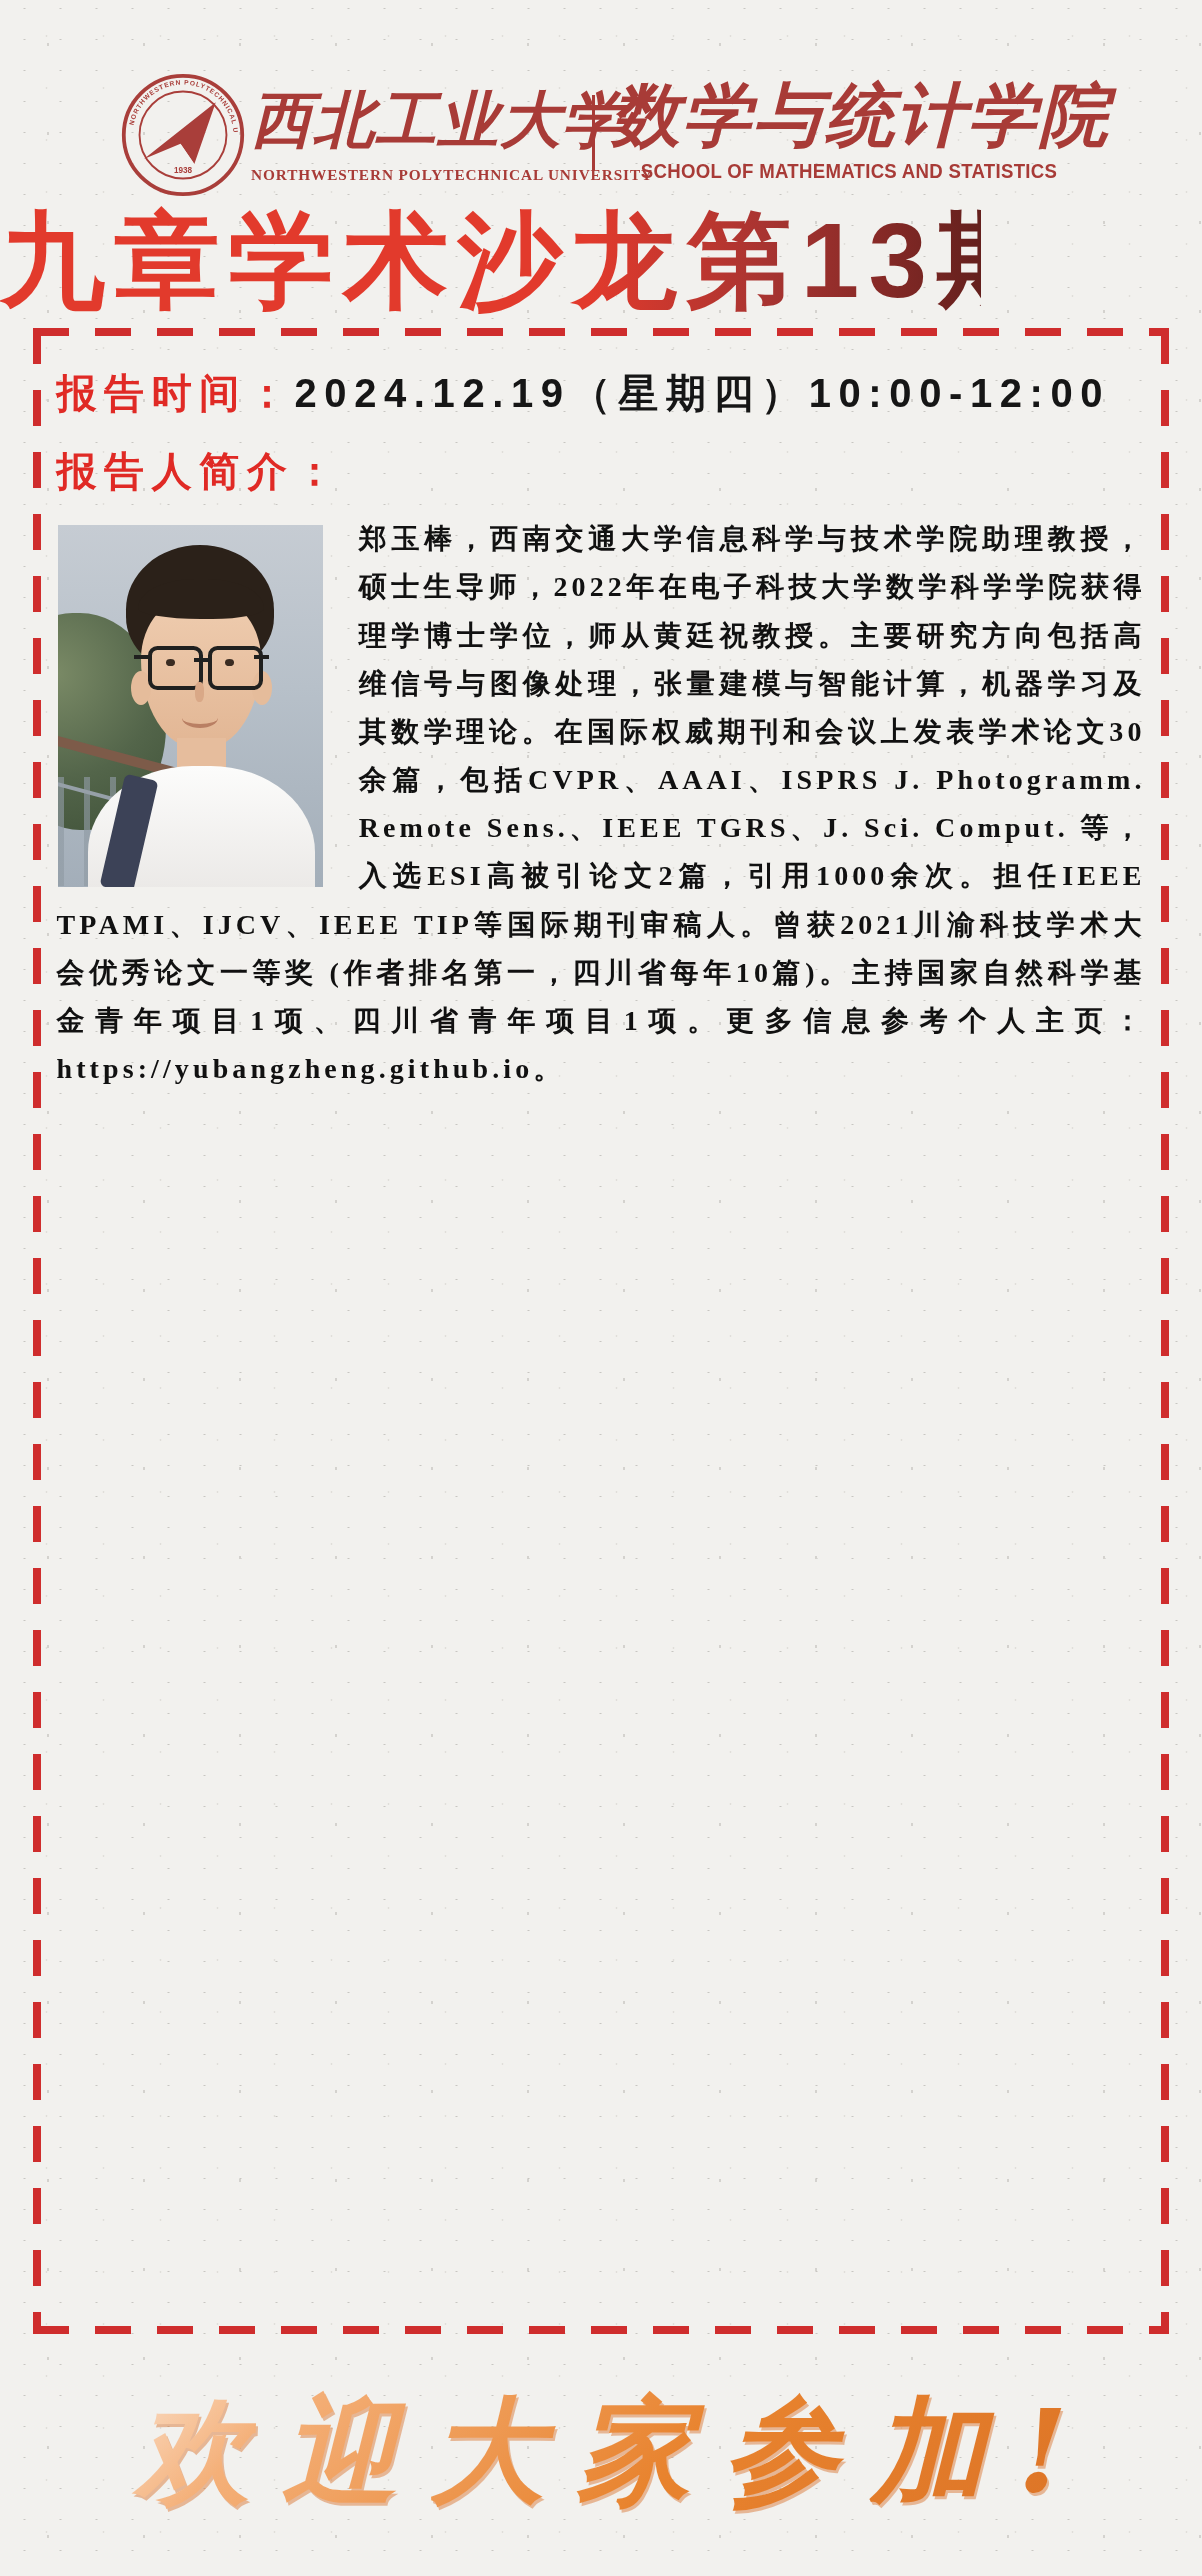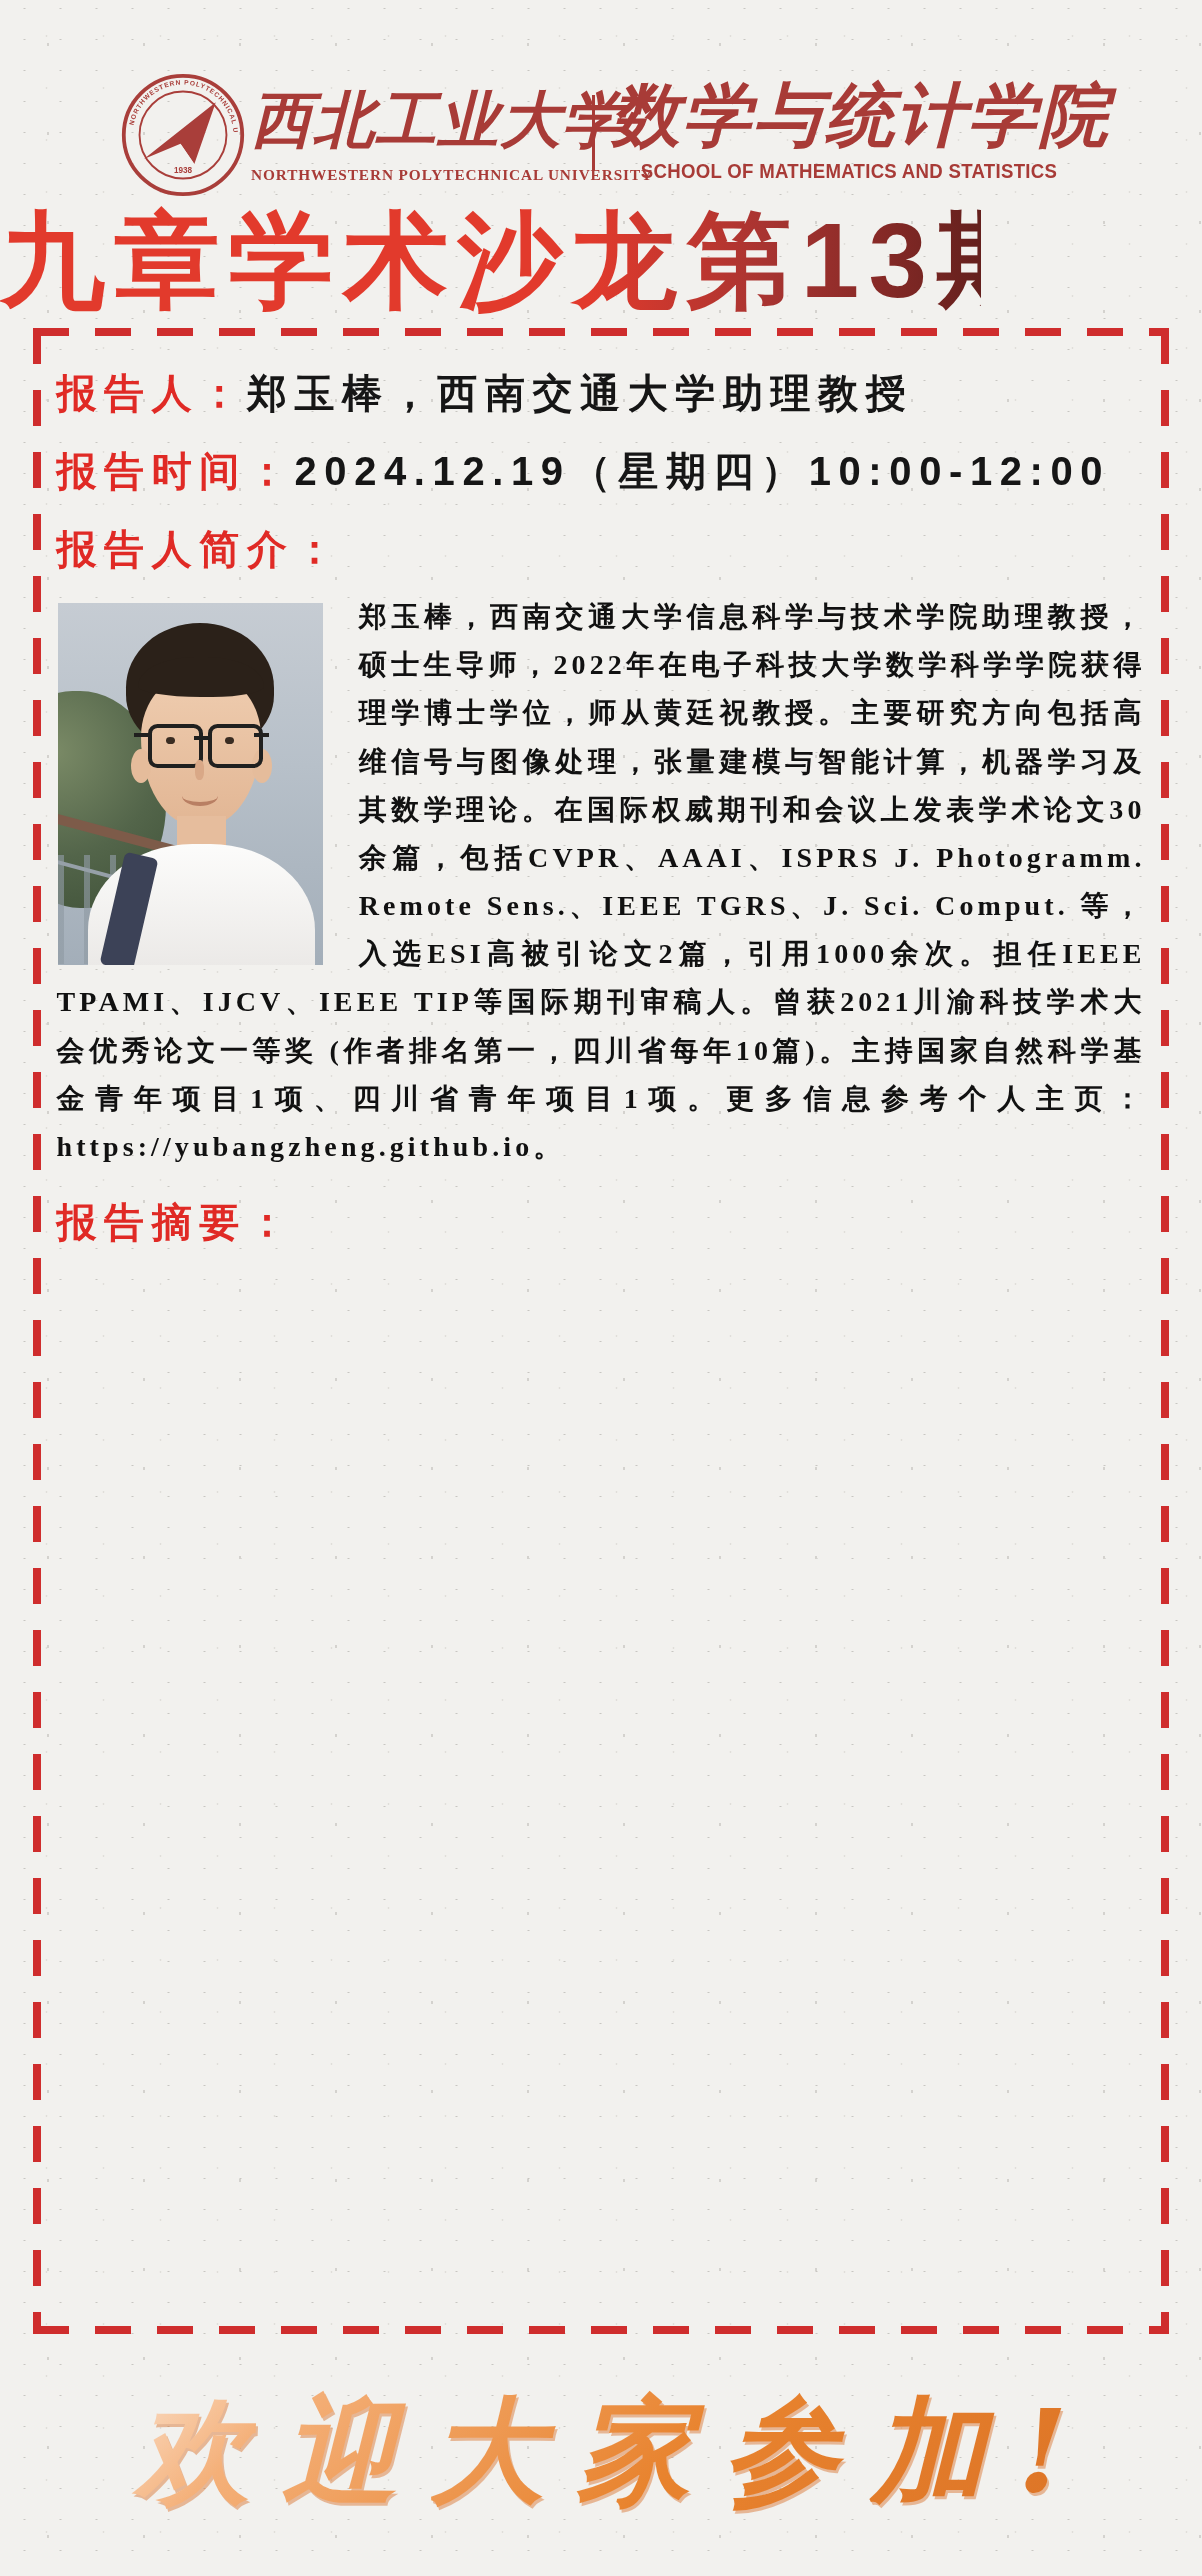--- a/index.html
+++ b/index.html
@@ -135,21 +135,20 @@
 
   <div class="box">
     <div class="edge t"></div>
     <div class="edge b"></div>
     <div class="edge l"></div>
     <div class="edge r"></div>
 
     <div class="content">
 
 
-      <p class="info"><span class="lbl">报告人：</span><span class="val">郑玉棒，西南交通大学助理教授</span></p>
 
       <p class="info"><span class="lbl">报告时间：</span><span class="val">2024.12.19（星期四）10:00-12:00</span></p>
 
 
       <p class="info"><span class="lbl">报告人简介：</span></p>
 
       <div class="bio-wrap">
         <div class="photo">
           <div class="cliff"></div>
           <div class="fence"></div>
@@ -169,21 +168,20 @@
           <div class="eye re"></div>
           <div class="nose"></div>
           <div class="smile"></div>
           <div class="neck"></div>
           <div class="shirt"></div>
           <div class="strap"></div>
         </div>
         <p class="bio">郑玉棒，西南交通大学信息科学与技术学院助理教授，硕士生导师，2022年在电子科技大学数学科学学院获得理学博士学位，师从黄廷祝教授。主要研究方向包括高维信号与图像处理，张量建模与智能计算，机器学习及其数学理论。在国际权威期刊和会议上发表学术论文30余篇，包括CVPR、AAAI、ISPRS J. Photogramm. Remote Sens.、IEEE TGRS、J. Sci. Comput. 等，入选ESI高被引论文2篇，引用1000余次。担任IEEE TPAMI、IJCV、IEEE TIP等国际期刊审稿人。曾获2021川渝科技学术大会优秀论文一等奖 (作者排名第一，四川省每年10篇)。主持国家自然科学基金青年项目1项、四川省青年项目1项。更多信息参考个人主页：https://yubangzheng.github.io。</p>
       </div>
 
-      <p class="info abstract-label"><span class="lbl">报告摘要：</span></p>
 
 
     </div>
   </div>
 
   <p class="welcome">欢迎大家参加!</p>
 
 </div>
 
 

